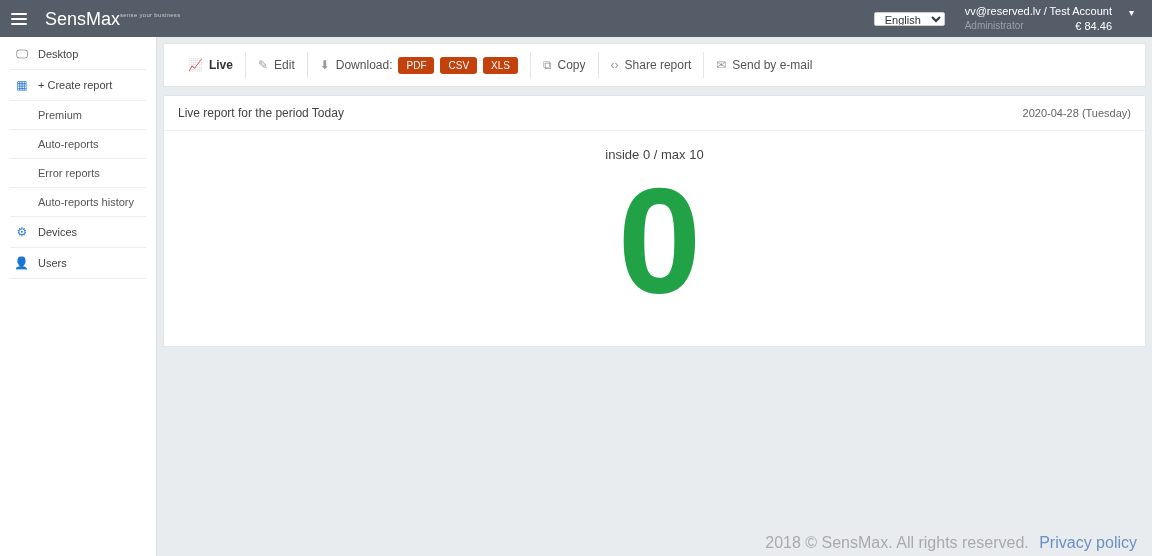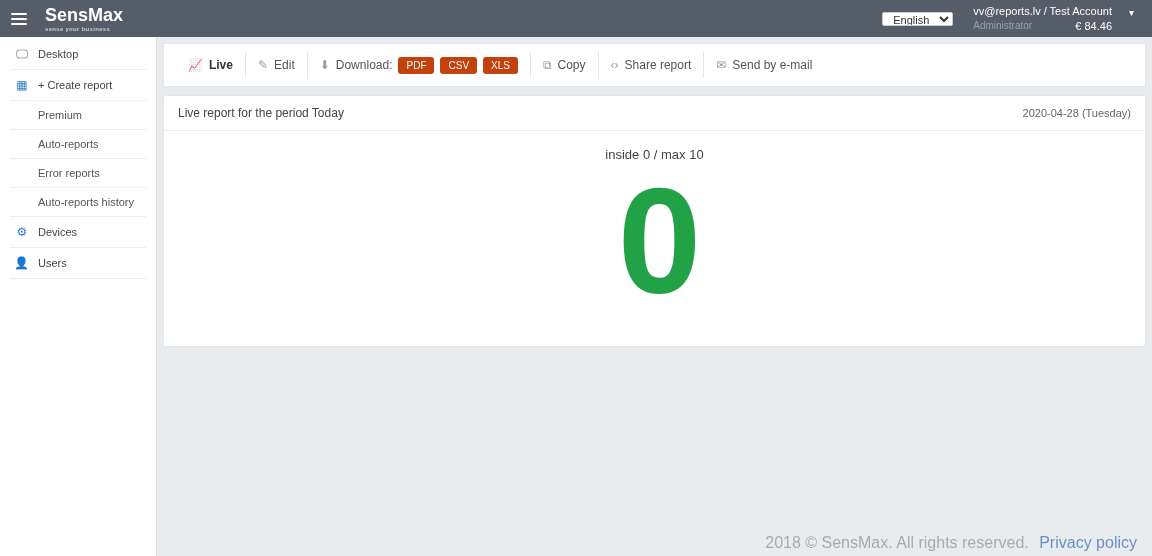--- a/index.html
+++ b/index.html
@@ -2,21 +2,21 @@
 <html><head>
   <meta charset="utf-8">
   <style>
     * { margin: 0; padding: 0; box-sizing: border-box; }
     body { font-family: Arial, sans-serif; font-size: 12px; background: #e8ecef; width: 1152px; height: 556px; overflow: hidden; }
     
     .topbar { height: 37px; background: #545d68; display: flex; align-items: center; color: #e0e3e5; }
     .hamburger { width: 37px; height: 37px; display: flex; align-items: center; justify-content: center; cursor: pointer; }
     .hamburger-lines { width: 16px; height: 12px; display: flex; flex-direction: column; justify-content: space-between; }
     .hamburger-lines span { display: block; height: 2px; background: #fff; border-radius: 1px; }
-    .logo { font-size: 18px; font-weight: 700; color: #fff; margin-left: 8px; display: flex; flex-direction: column; line-height: 1; }
+    .logo { font-size: 18px; font-weight: 400; color: #fff; margin-left: 8px; display: flex; flex-direction: row; line-height: 1; text-align: center; }
     .logo small { font-size: 6px; color: #ccc; margin-top: 2px; letter-spacing: 0.3px;}
     .topnav { display: flex; gap: 18px; margin-left: 60px; font-size: 11px; }
     .topnav a { color: #d0d4d8; text-decoration: none; cursor: pointer; }
     .toprhs { margin-left: auto; display: flex; align-items: center; gap: 20px; padding-right: 18px; height: 100%; }
     .lang-select { background: #fff; color: #333; border: 1px solid #ccc; font-size: 11px; height: 14px; padding: 0 6px; border-radius: 2px; }
     .userblock { text-align: right; line-height: 1.3; font-size: 11px; color: #fff; position: relative; padding-right: 22px; }
     .userblock .line1 { color: #fff; }
     .userblock .line2a { color: #9aa1a8; font-size: 10px; float:left;}
     .userblock .line2b { color: #fff; font-size: 11px; float:right; margin-left:30px;}
     .userblock .caret { position: absolute; right: 0; top: 2px; color: #fff; font-size: 10px;}
@@ -65,21 +65,21 @@
   </div>
   <div class="logo">
     <span>SensMax</span>
     <small>sense your business</small>
   </div>
   <div class="toprhs">
     <select class="lang-select">
       <option>English</option>
     </select>
     <div class="userblock">
-      <div class="line1">vv@reports.lv / Test Account</div>
+      <div class="line1">vv@reserved.lv / Test Account</div>
       <div>
         <span class="line2a">Administrator</span>
         <span class="line2b">€ 84.46</span>
       </div>
       <span class="caret">▾</span>
     </div>
   </div>
 </div>
 
 <div class="layout">

